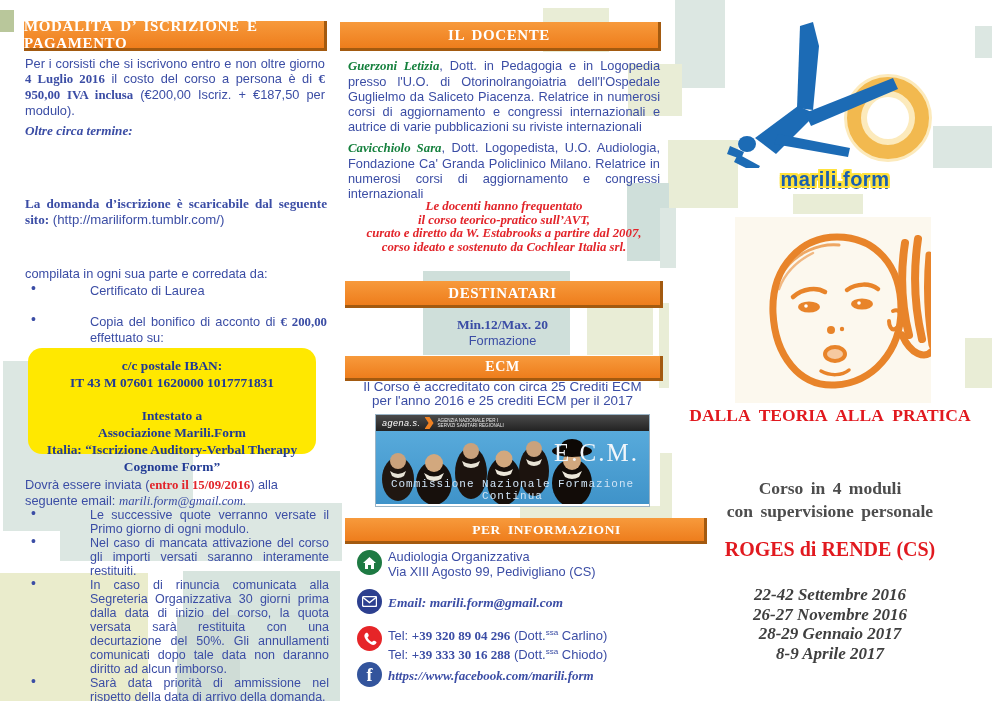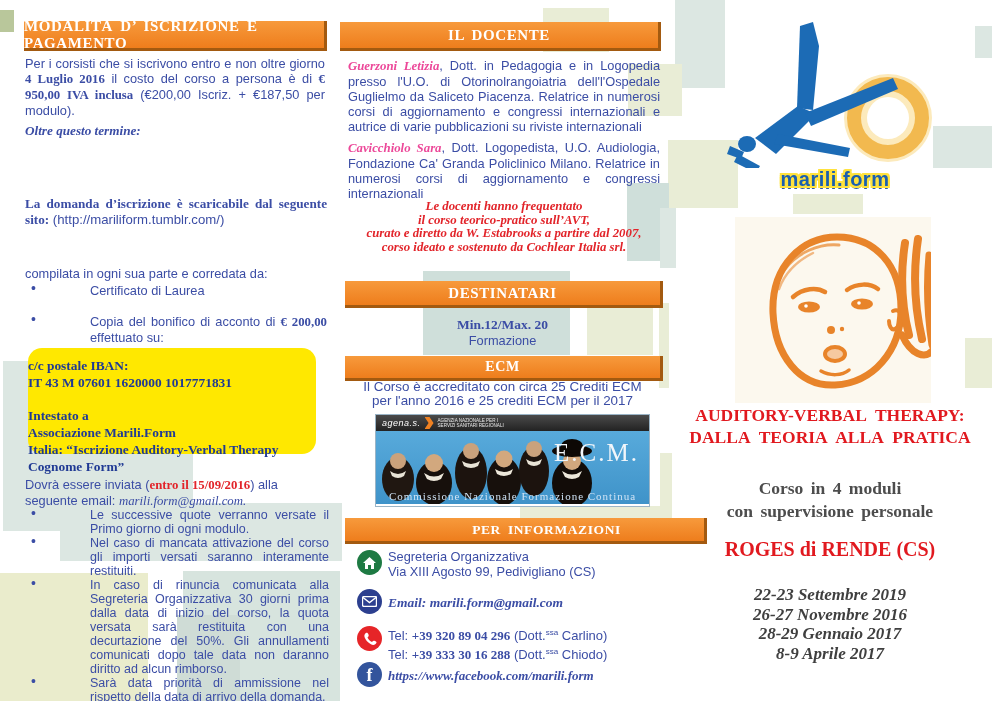--- a/index.html
+++ b/index.html
@@ -11,28 +11,28 @@
   
   .bar{background:linear-gradient(#f79a3c,#ee7d1c);border-right:3px solid #a35a10;border-bottom:3px solid #a35a10;
        color:#fff;font-family:"Liberation Serif",serif;font-weight:bold;font-size:15px;letter-spacing:.6px;
        display:flex;align-items:center;justify-content:center;word-spacing:3px;}
   
   .t{color:#3b4da5;font-size:12.8px;line-height:15px;text-align:justify;}
   .tc{color:#3b4da5;font-size:12.8px;line-height:15px;text-align:center;}
   .sb{font-family:"Liberation Serif",serif;font-weight:bold;}
   .i{font-family:"Liberation Serif",serif;font-style:italic;}
   .ib{font-family:"Liberation Serif",serif;font-style:italic;font-weight:bold;}
-  .name{color:#ec4899;font-family:"Liberation Serif",serif;font-style:italic;font-weight:bold;}
+  .name{color:#15803d;font-family:"Liberation Serif",serif;font-style:italic;font-weight:bold;}
   .redsb{color:#e2242a;font-family:"Liberation Serif",serif;font-weight:bold;}
   .sup{vertical-align:super;font-size:62%;}
   .serifhead{font-family:"Liberation Serif",serif;font-weight:bold;font-size:13.5px;color:#3b4da5;}
   .bullet-row{position:relative;padding-left:65px;margin:0;}
   .bullet-row .dot{position:absolute;left:6px;top:-2px;font-size:14px;}
   .ybox{background:#ffe800;border-radius:14px;color:#203a94;font-family:"Liberation Serif",serif;
-        font-weight:bold;font-size:13.4px;line-height:17px;padding-top:9px;}
+        font-weight:bold;font-size:13.4px;line-height:17px;text-align:center;padding-top:9px;}
   .rednote{color:#e2242a;font-family:"Liberation Serif",serif;font-style:italic;font-weight:bold;
            font-size:12.8px;line-height:13.5px;text-align:center;}
   .circle{border-radius:50%;display:flex;align-items:center;justify-content:center;}
   .title-red{color:#e1191f;font-family:"Liberation Serif",serif;font-weight:bold;font-size:17.5px;
              line-height:22px;text-align:center;word-spacing:5px;}
   .subtitle{color:#4d4d4d;font-family:"Liberation Serif",serif;font-weight:bold;font-size:17.5px;
             line-height:23px;text-align:center;word-spacing:3px;}
   .loc{color:#e1191f;font-family:"Liberation Serif",serif;font-weight:bold;font-size:20px;text-align:center;}
   .dates{color:#3f3f3f;font-family:"Liberation Serif",serif;font-style:italic;font-weight:bold;
          font-size:17px;line-height:19.5px;text-align:center;}
@@ -41,21 +41,21 @@
                   -2px -2px #ffe23d,2px 2px #ffe23d,2px -2px #ffe23d,-2px 2px #ffe23d,0 3px #2a57a5;}
   
   .ecmb{border:1px solid #9ab4c6;}
   .ecmb .hd{height:16px;background:linear-gradient(#4a4a4a,#222);display:flex;align-items:center;gap:4px;padding:0 6px;}
   .ecmb .hd .ag{color:#fff;font-size:9px;letter-spacing:.5px;font-style:italic;}
   .ecmb .hd .chev{width:9px;height:12px;background:#ef8122;clip-path:polygon(0 0,55% 0,100% 50%,55% 100%,0 100%,45% 50%);}
   .ecmb .hd .tiny{color:#e9e9e9;font-size:4.6px;line-height:5.2px;text-transform:uppercase;}
   .ecmb .bd{position:relative;height:73px;background:linear-gradient(#58aadb,#3f93c9);}
   .ecmb .ecm-label{position:absolute;right:10px;top:8px;color:#f2f6fa;font-family:"Liberation Serif",serif;
                    font-size:25px;letter-spacing:2px;}
-  .ecmb .foot{position:absolute;left:0;right:0;bottom:2px;color:#cfe3f5;font-family:Liberation Serif, serif;
+  .ecmb .foot{position:absolute;left:0;right:0;bottom:2px;color:#cfe3f5;font-family:Liberation Mono, monospace;
               font-size:11px;text-align:center;letter-spacing:1px;}
 </style>
 </head>
 <body>
 
 <div id="page">
 
   <div class="sq" style="left:0;top:10px;width:14px;height:22px;background:#b9c79b;"></div>
   <div class="sq" style="left:543px;top:8px;width:66px;height:44px;background:#e9edd6;"></div>
   <div class="sq" style="left:675px;top:0;width:50px;height:88px;background:#dce7e2;"></div>
@@ -78,21 +78,21 @@
   <div class="sq" style="left:0;top:573px;width:148px;height:128px;background:#eaeccc;"></div>
   <div class="sq" style="left:183px;top:571px;width:157px;height:130px;background:#d7e4de;"></div>
   <div class="sq" style="left:177px;top:615px;width:63px;height:86px;background:#cfdcd6;"></div>
 
   <div class="abs z bar" style="left:24px;top:21px;width:300px;height:27px;">
       <span>MODALITÀ D’ ISCRIZIONE E PAGAMENTO</span>
     </div>
 
   <div class="abs z t" style="left:25px;top:56px;width:300px;"><span>Per i corsisti che si iscrivono entro e non oltre giorno </span><span class="sb">4 Luglio 2016</span><span> il costo del corso a persona è di </span><span class="sb">€ 950,00 IVA inclusa</span><span> (€200,00 Iscriz. + €187,50 per modulo).</span></div>
 
-  <div class="abs z ib" style="left:25px;top:123px;font-size:13.2px;color:#3b4da5;">Oltre questo termine:</div>
+  <div class="abs z ib" style="left:25px;top:123px;font-size:13.2px;color:#3b4da5;">Oltre circa termine:</div>
 
 
   <div class="abs z t" style="left:25px;top:196px;width:302px;font-size:13.2px;line-height:16px;"><span class="sb">La domanda d’iscrizione è scaricabile dal seguente sito:</span><span> (http://mariliform.tumblr.com/)</span></div>
 
   <div class="abs z t" style="left:25px;top:266px;width:302px;text-align:left;">compilata in ogni sua parte e corredata da:</div>
 
   <div class="abs z t bullet-row" style="left:25px;top:283px;width:237px;text-align:left;">
     <span class="dot">•</span>
     <span>Certificato di Laurea</span>
   </div>
@@ -205,21 +205,21 @@
   <div class="abs z bar" style="left:345px;top:518px;width:315px;height:23px;font-size:13.5px;padding-left:44px;">
       <span>PER INFORMAZIONI</span>
     </div>
 
   <div class="abs z circle" style="left:357px;top:550px;width:25px;height:25px;background:#1e7a43;">
     <svg width="15" height="14" viewBox="0 0 15 14">
       <path d="M7.5,1 L14,7 H12 V13 H9 V9 H6 V13 H3 V7 H1 Z" fill="#fff"></path>
     </svg>
   </div>
   <div class="abs z t" style="left:388px;top:549px;width:270px;text-align:left;">
-    <div>Segreteria  Organizzativa</div>
+    <div>Audiologia  Organizzativa</div>
     <div>Via XIII Agosto 99, Pedivigliano (CS)</div>
   </div>
 
   <div class="abs z circle" style="left:357px;top:589px;width:25px;height:25px;background:#2c3f8f;">
     <svg width="15" height="11" viewBox="0 0 15 11">
       <rect x="0.5" y="0.5" width="14" height="10" rx="1.5" fill="none" stroke="#fff" stroke-width="1.4"></rect>
       <path d="M1,1.5 L7.5,6.5 L14,1.5" fill="none" stroke="#fff" stroke-width="1.4"></path>
     </svg>
   </div>
   <div class="abs z ib" style="left:388px;top:595px;width:270px;color:#3b4da5;font-size:13.5px;">Email: marili.form@gmail.com</div>
@@ -278,31 +278,30 @@
         <path d="M86,154 C95,159 107,159 114,153" stroke-width="3.5"></path>
         <path d="M170,26 C165,58 167,90 174,118" stroke-width="8"></path>
         <path d="M183,22 C178,56 180,92 187,122" stroke-width="8"></path>
         <path d="M194,38 C191,70 193,102 197,128" stroke-width="7"></path>
         <path d="M167,118 C176,138 190,142 197,134" stroke-width="7"></path>
       </g>
     </svg>
   </div>
 
   <div class="abs z title-red" style="left:680px;top:404px;width:300px;">
-    <div>AUDITORY-VERBAL  THERAPY:</div>
     <div>DALLA  TEORIA  ALLA  PRATICA</div>
   </div>
 
   <div class="abs z subtitle" style="left:680px;top:477px;width:300px;">
     <div>Corso in 4 moduli</div>
     <div>con  supervisione  personale</div>
   </div>
 
   <div class="abs z loc" style="left:680px;top:538px;width:300px;">ROGES di RENDE (CS)</div>
 
   <div class="abs z dates" style="left:680px;top:585px;width:300px;">
-    <div>22-23 Settembre 2019</div>
+    <div>22-42 Settembre 2016</div>
     <div>26-27 Novembre 2016</div>
     <div>28-29 Gennaio 2017</div>
     <div>8-9 Aprile 2017</div>
   </div>
 
 </div>
 
 </body></html>

